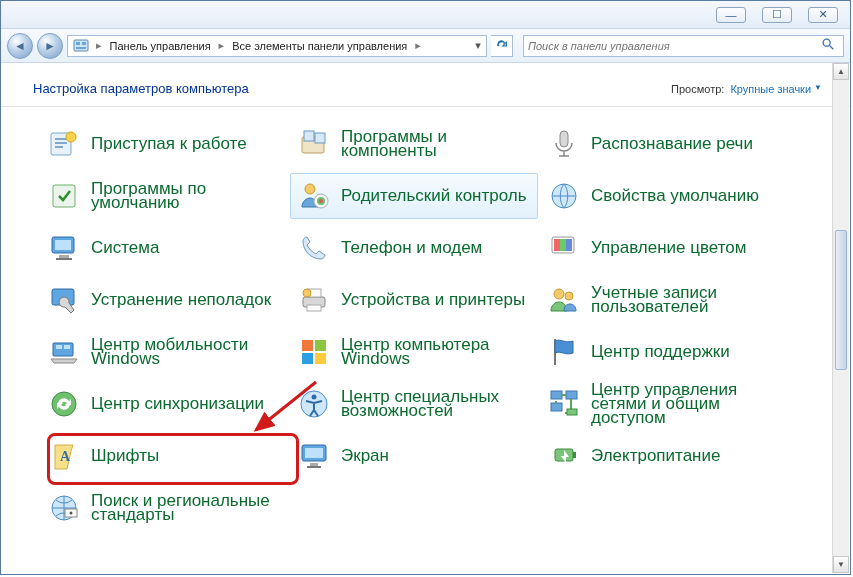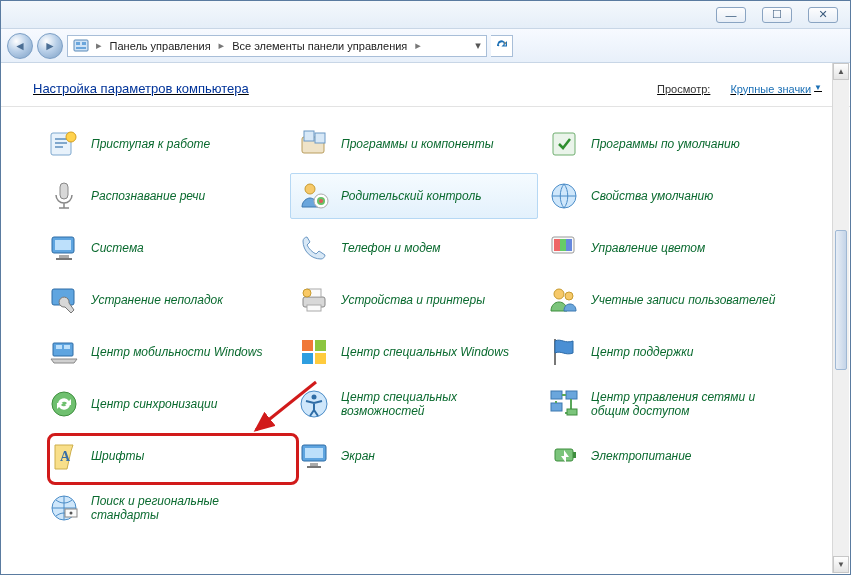--- a/index.html
+++ b/index.html
@@ -75,24 +75,23 @@
   height:22px;border:1px solid #a8bed8;background:#fff;margin-left:6px;
   display:flex;align-items:center;padding:0 4px;
 }
 .searchbox input{flex:1;border:none;outline:none;font-size:11px;font-style:italic;color:#888;}
 .search-icon{color:#3b72b5;font-size:13px;padding:0 4px;}
 
 .header {
   display:flex;justify-content:space-between;align-items:center;
   padding: 18px 28px 10px 32px;
   border-bottom:1px solid #e3e3e3;
-  text-decoration:underline;
 }
 .header h1{font-size:13px;font-weight:normal;color:#003399;}
-.viewmode{font-size:11px;color:#333;display:flex;align-items:center;gap:20px;}
+.viewmode{font-size:11px;color:#333;display:flex;align-items:center;gap:6px;}
 .viewmode-link{color:#1a6fb5;display:flex;align-items:flex-start;gap:3px;}
 .viewmode-link .chev{font-size:8px;}
 
 .content{
   position:absolute;top:112px;left:1px;right:1px;bottom:1px;
   overflow:hidden;
   padding: 8px 18px 0 38px;
 }
 .grid {
   display:grid;
@@ -101,21 +100,21 @@
   row-gap: 6px;
   align-content:start;
 }
 .item {
   display:flex;align-items:center;gap:10px;
   padding:4px 6px;height:46px;
   border:1px solid transparent;border-radius:2px;
 }
 .item.hover{background:linear-gradient(#f5fbff,#e3f1fc);border-color:#b6d8f4;align-items:center;}
 .item .ico{width:34px;height:34px;flex:none;display:flex;align-items:center;justify-content:center;}
-.item .lbl{color:#0a6a2f;font-size:12px;line-height:14px;font-style:italic;}
+.item .lbl{color:#0a6a2f;font-size:17px;line-height:14px;}
 
 .highlight-box{
   position:absolute;
   left:46px;top:432px;width:252px;height:52px;
   border:3px solid #d11a1a;border-radius:8px;
   pointer-events:none;
 }
 .arrow-svg{
   position:absolute;left:243px;top:373px;pointer-events:none;
 }
@@ -161,20 +160,29 @@
       <span class="addr-sep">▸</span>
       <span style="flex:1"></span>
       <span class="addr-drop">▾</span>
     </div>
     <div class="refresh">
       <svg width="14" height="14" viewBox="0 0 16 16">
           <path d="M3 8a5 5 0 019-3l1-1v4H9l1.5-1.5A3.5 3.5 0 104.5 8" fill="none" stroke="#1a6fb5" stroke-width="1.4"></path>
           <path d="M11 3l2 2-2 0z" fill="#f7a738"></path>
         </svg>
     </div>
+    <div class="searchbox">
+      <input placeholder="Поиск в панели управления" style="">
+      <span class="search-icon">
+        <svg width="14" height="14" viewBox="0 0 16 16">
+            <circle cx="6.5" cy="6.5" r="4" fill="none" stroke="#3b72b5" stroke-width="1.5"></circle>
+            <line x1="10" y1="10" x2="14" y2="14" stroke="#3b72b5" stroke-width="1.5"></line>
+          </svg>
+      </span>
+    </div>
   </div>
 
   <div class="header">
     <h1>Настройка параметров компьютера</h1>
     <div class="viewmode">
       <span>Просмотр:</span>
       <span class="viewmode-link">
         <span>Крупные значки</span>
           <span class="chev">▼</span>
       </span>
@@ -200,35 +208,35 @@
               <rect x="5" y="10" width="22" height="16" rx="2" fill="#efe3c8" stroke="#b99d5e"></rect>
               <rect x="7" y="4" width="10" height="10" fill="#d7e8f7" stroke="#6b98c4"></rect>
               <rect x="18" y="6" width="10" height="10" fill="#d7e8f7" stroke="#6b98c4"></rect>
             </svg>
           </span>
         <span class="lbl">Программы и компоненты</span>
       </div>
       <div class="item">
         <span class="ico">
             <svg class="iconsvg" viewBox="0 0 34 34">
+              <rect x="13" y="4" width="8" height="16" rx="4" fill="#d8d8d8" stroke="#888"></rect>
+              <path d="M9 16a8 8 0 0016 0M17 24v5M12 29h10" fill="none" stroke="#888" stroke-width="1.5"></path>
+            </svg>
+          </span>
+        <span class="lbl">Распознавание речи</span>
+      </div>
+
+      <div class="item">
+        <span class="ico">
+            <svg class="iconsvg" viewBox="0 0 34 34">
               <rect x="6" y="6" width="22" height="22" rx="2" fill="#eaf4ea" stroke="#6fae6f"></rect>
               <path d="M12 17l4 4 7-9" fill="none" stroke="#2f8f2f" stroke-width="2.5"></path>
             </svg>
           </span>
         <span class="lbl">Программы по умолчанию</span>
-      </div>
-
-      <div class="item">
-        <span class="ico">
-            <svg class="iconsvg" viewBox="0 0 34 34">
-              <rect x="13" y="4" width="8" height="16" rx="4" fill="#d8d8d8" stroke="#888"></rect>
-              <path d="M9 16a8 8 0 0016 0M17 24v5M12 29h10" fill="none" stroke="#888" stroke-width="1.5"></path>
-            </svg>
-          </span>
-        <span class="lbl">Распознавание речи</span>
       </div>
       <div class="item hover">
         <span class="ico">
             <svg class="iconsvg" viewBox="0 0 34 34">
               <circle cx="13" cy="10" r="5" fill="#f6c96a" stroke="#c79b30"></circle>
               <path d="M5 28c0-6 5-9 8-9s8 3 8 9z" fill="#6aa6dc" stroke="#3d78b0"></path>
               <circle cx="24" cy="22" r="7" fill="#fff" stroke="#aaa"></circle>
               <circle cx="24" cy="22" r="4" fill="#67c267"></circle>
               <circle cx="24" cy="22" r="2" fill="#e05a5a"></circle>
             </svg>
@@ -321,21 +329,21 @@
       </div>
       <div class="item">
         <span class="ico">
             <svg class="iconsvg" viewBox="0 0 34 34">
               <rect x="5" y="5" width="11" height="11" fill="#f07838"></rect>
               <rect x="18" y="5" width="11" height="11" fill="#8cc63f"></rect>
               <rect x="5" y="18" width="11" height="11" fill="#2e9ee0"></rect>
               <rect x="18" y="18" width="11" height="11" fill="#ffcb3d"></rect>
             </svg>
           </span>
-        <span class="lbl">Центр специальных Windows</span>
+        <span class="lbl">Центр компьютера Windows</span>
       </div>
 
       <div class="item">
         <span class="ico">
             <svg class="iconsvg" viewBox="0 0 34 34">
               <path d="M8 4v26" stroke="#777" stroke-width="2"></path>
               <path d="M8 6c6-3 10 3 18 0v12c-8 3-12-3-18 0z" fill="#4a8fd4" stroke="#2b6aa7"></path>
             </svg>
           </span>
         <span class="lbl">Центр поддержки</span>

